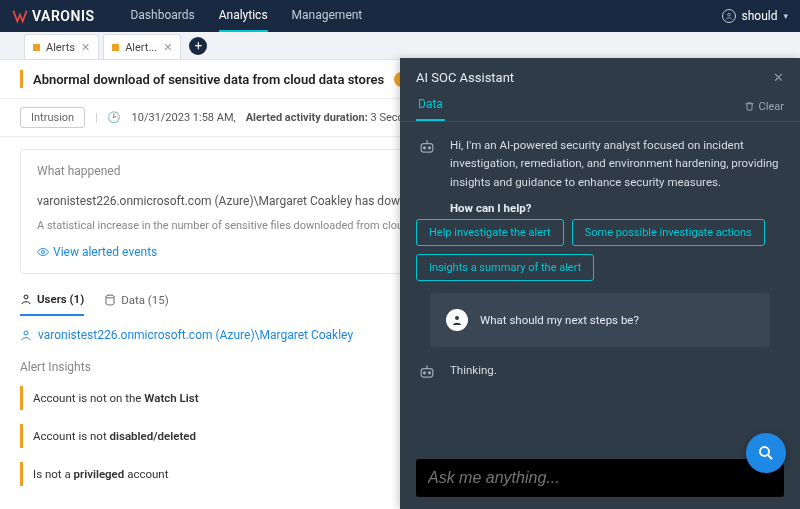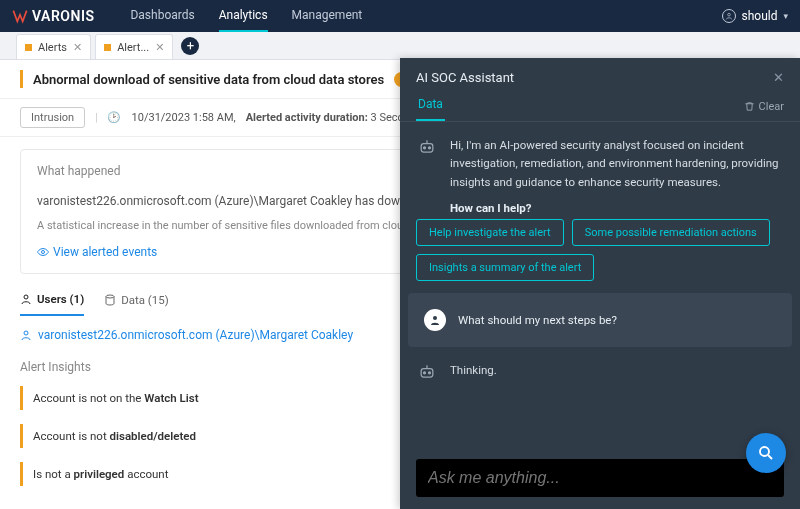--- a/index.html
+++ b/index.html
@@ -12,21 +12,21 @@
 .logo-text { font-weight: 600; letter-spacing: 0.5px; font-size: 14px; }
 .nav-items { display: flex; gap: 24px; }
 .nav-item { color: #c2cbd9; cursor: pointer; padding: 8px 0; }
 .nav-item.active { color: #fff; border-bottom: 2px solid #00c7d4; }
 .nav-right { margin-left: auto; display: flex; align-items: center; gap: 6px; }
 .user-icon { width: 14px; height: 14px; border: 1px solid #c2cbd9; border-radius: 50%; display: flex; align-items: center; justify-content: center; }
 .user-icon svg { width: 8px; height: 8px; }
 .chev { font-size: 9px; color: #c2cbd9; }
 
 
-.tabsbar { height: 28px; background: #f0f2f5; border-bottom: 1px solid #dcdfe6; display: flex; align-items: flex-end; padding-left: 16px; gap: 4px; }
+.tabsbar { height: 28px; background: #f0f2f5; border-bottom: 1px solid #dcdfe6; display: flex; align-items: flex-end; padding-left: 24px; gap: 4px; }
 .tab { background: #fff; border: 1px solid #dcdfe6; border-bottom: none; border-top-left-radius: 3px; border-top-right-radius: 3px; padding: 4px 8px; display: flex; align-items: center; gap: 6px; font-size: 11px; color: #444; height: 25px; }
 .tab-dot { width: 7px; height: 7px; background: #f0a020; }
 .tab-close { color: #999; cursor: pointer; font-size: 11px; }
 .tab-add { width: 18px; height: 18px; background: #1a2942; color: #fff; border-radius: 50%; display: flex; align-items: center; justify-content: center; font-size: 13px; margin-left: 4px; align-self: center; cursor: pointer; }
 
 
 .titlebar { padding: 10px 20px; display: flex; align-items: center; gap: 10px; border-bottom: 1px solid #eee; }
 .title-accent { width: 3px; height: 18px; background: #f0a020; }
 .title-text { font-size: 13px; font-weight: 600; color: #222; }
 .severity-pill { background: #f0a020; color: #fff; font-size: 10px; padding: 2px 10px; border-radius: 8px; font-weight: 500; }
@@ -225,24 +225,24 @@
           </svg>
       </div>
       <div class="ai-text">
         <span>Hi, I'm an AI-powered security analyst focused on incident investigation, remediation, and environment hardening, providing insights and guidance to enhance security measures.</span>
         <b>How can I help?</b>
       </div>
     </div>
   </div>
   <div class="suggest-row">
     <div class="suggest-pill">Help investigate the alert</div>
-    <div class="suggest-pill">Some possible remediation actions</div>
+    <div class="suggest-pill">Some possible investigate actions</div>
     <div class="suggest-pill">Insights a summary of the alert</div>
   </div>
-  <div style="padding:0 8px;">
+  <div style="padding:0 30px;">
     <div class="user-bubble">
       <div class="user-av">
         <svg viewBox="0 0 24 24" fill="#2f3b47">
             <circle cx="12" cy="8" r="4"></circle>
             <path d="M4 22 C4 16 20 16 20 22 Z"></path>
           </svg>
       </div>
       <div class="user-bubble-text">What should my next steps be?</div>
     </div>
   </div>

